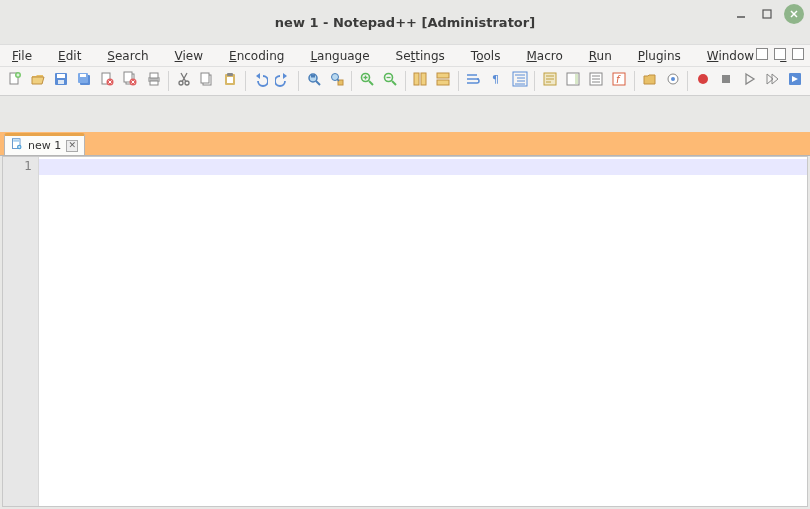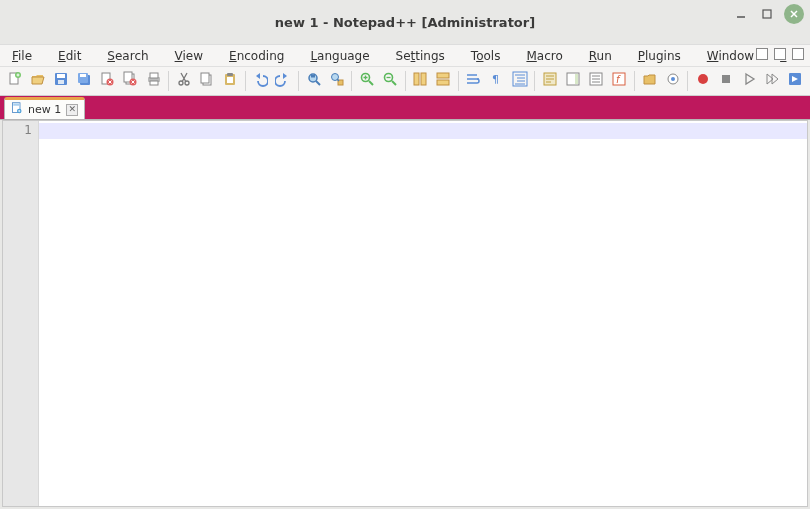--- a/index.html
+++ b/index.html
@@ -13,21 +13,21 @@
   .winbtn.min, .winbtn.max { background: transparent; }
   .menubar { height: 22px; display: flex; align-items: center; padding: 0 4px; gap: 10px; font-size: 12px; color: #333; background: #f6f5f4; border-top: 1px solid #ddd; position: relative; }
   .menuitem { padding: 2px 8px; cursor: default; }
   .menuitem u { text-decoration: underline; }
   .menubar .rightboxes { position: absolute; right: 6px; top: 3px; display: flex; gap: 6px; }
   .rightboxes .box { width: 12px; height: 12px; border: 1px solid #888; background: #fff; }
   .toolbar { height: 30px; background: #f6f5f4; display: flex; align-items: center; padding: 0 4px; gap: 2px; border-top: 1px solid #e0e0e0; border-bottom: 1px solid #cfcfcf; }
   .tbtn { width: 22px; height: 22px; display: flex; align-items: center; justify-content: center; border: 1px solid transparent; border-radius: 2px; }
   .tsep { width: 1px; height: 20px; background: #d4d4d4; margin: 0 2px; }
   .tbtn svg { width: 16px; height: 16px; }
-  .tabbar { height: 24px; background: #be185d; display: flex; align-items: flex-end; padding: 0 4px; border-bottom: 1px solid #b5b5b5; }
+  .tabbar { height: 24px; background: #fdba74; display: flex; align-items: flex-end; padding: 0 4px; border-bottom: 1px solid #b5b5b5; margin-top: 36px; }
   .tab { height: 22px; background: #fcfcfa; border: 1px solid #b5b5b5; border-bottom: none; border-top: 3px solid #e8a44b; display: flex; align-items: center; padding: 0 6px; gap: 5px; font-size: 11px; color: #333; border-radius: 3px 3px 0 0; }
   .tab .fileicon svg { width: 12px; height: 12px; }
   .tab .close { width: 12px; height: 12px; background: #eee; border: 1px solid #aaa; display: flex; align-items: center; justify-content: center; font-size: 9px; color: #666; line-height: 1; }
   .editor { flex: 1; display: flex; background: #fff; border: 1px solid #c8c8c8; margin: 0 2px 2px 2px; min-height: 0; }
   .gutter { width: 36px; background: #e7e7e7; border-right: 1px solid #d8d8d8; padding-top: 2px; text-align: right; padding-right: 6px; font-size: 12px; color: #808080; font-family: monospace; }
   .textarea { flex: 1; position: relative; }
   .currentline { position: absolute; left: 0; right: 0; top: 2px; height: 16px; background: #e8e8ff; }
 </style>
 </head>
 <body>

